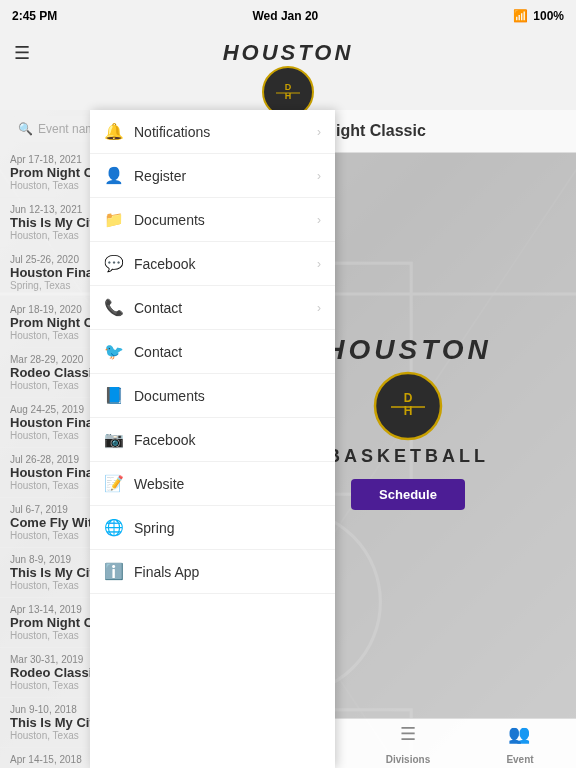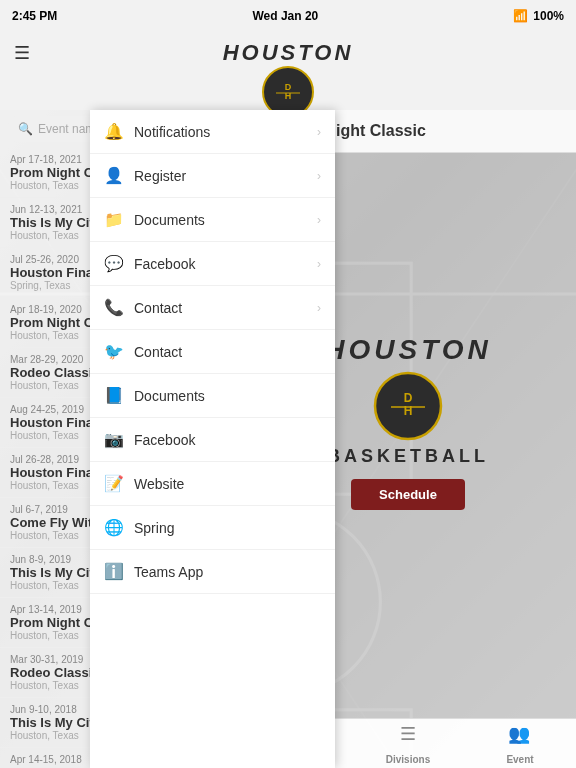--- a/index.html
+++ b/index.html
@@ -227,21 +227,21 @@
       justify-content: center;
       margin: 5px 0;
     }
     .panel-basketball {
       font-size: 18px;
       font-weight: 800;
       letter-spacing: 4px;
       color: #2c2c2c;
     }
     .schedule-btn {
-      background: #7f1d1d;
+      background: #4c1d95;
       color: #fff;
       font-weight: 700;
       font-size: 13px;
       padding: 8px 28px;
       border-radius: 4px;
       margin-top: 12px;
       cursor: pointer;
       border: none;
     }
 
@@ -474,21 +474,21 @@
     <div class="menu-item">
     <div class="menu-item-left">
       <span class="menu-icon">🌐</span>
       <span class="menu-label">Spring</span>
     </div>
 
   </div>
     <div class="menu-item">
     <div class="menu-item-left">
       <span class="menu-icon">ℹ️</span>
-      <span class="menu-label">Teams App</span>
+      <span class="menu-label">Finals App</span>
     </div>
 
   </div>
   </div>
 
 <div class="right-panel">
   <div class="right-panel-header">
     <span class="close-btn">✕</span>
     <span class="panel-title">Prom Night Classic</span>
   </div>

